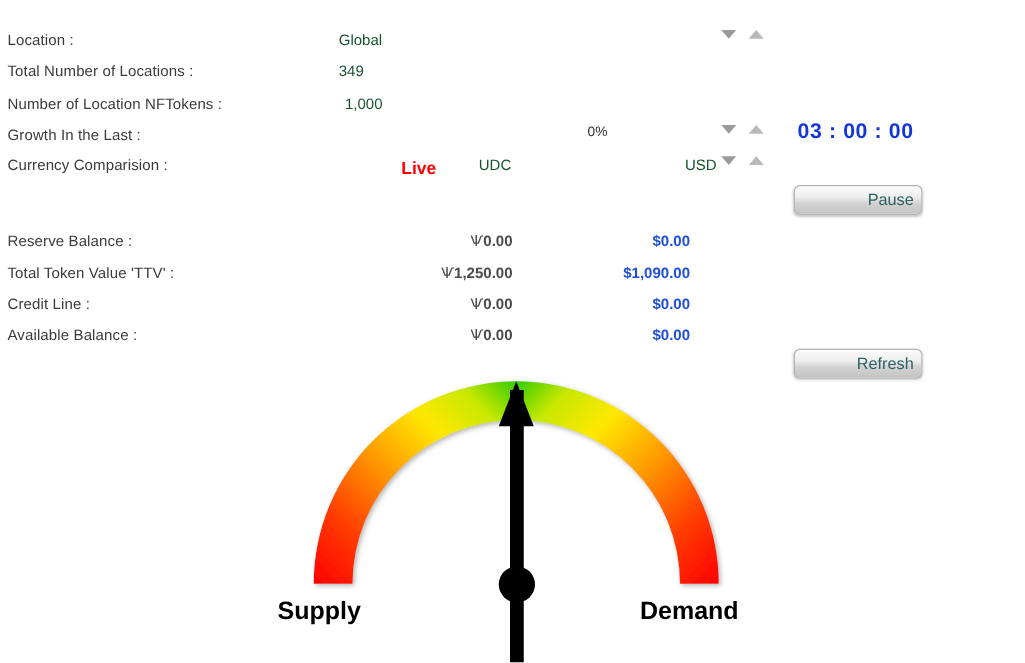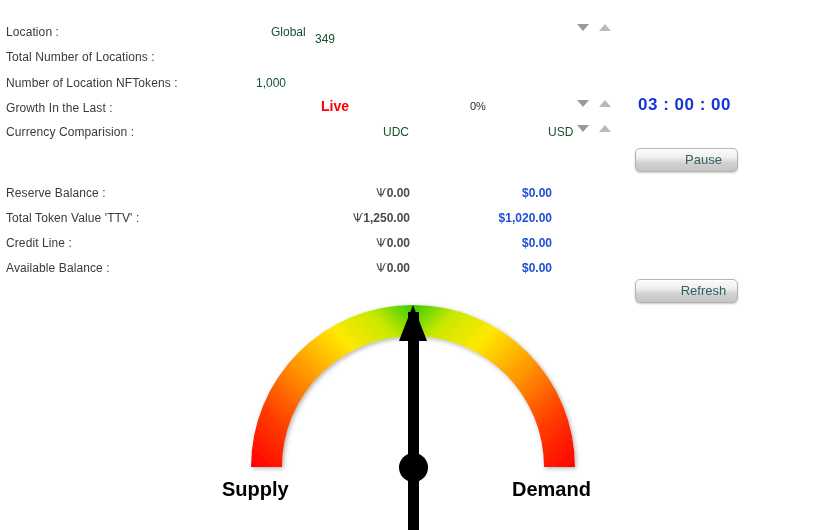--- a/index.html
+++ b/index.html
@@ -30,20 +30,21 @@
     font-size: 12px;
     color: #14532d;
     white-space: nowrap;
   }
   .live-text {
     position: absolute;
     font-size: 14px;
     font-weight: bold;
     color: #fe0000;
     white-space: nowrap;
+    margin-top: 28px;
   }
   .pct-text {
     position: absolute;
     font-size: 11px;
     color: #2b2b2b;
     white-space: nowrap;
   }
   .timer-text {
     position: absolute;
     font-size: 17px;
@@ -98,21 +99,21 @@
     border-right: 6px solid transparent;
     border-bottom: 7px solid #b9b9b9;
   }
 
   
   .btn {
     position: absolute;
     font-family: "Liberation Sans", sans-serif;
     font-size: 13px;
     color: #2d6161;
-    text-align: center;
+    text-align: right;
     border: 1px solid #b3b3b3;
     border-radius: 5px;
     background: linear-gradient(to bottom, #fbfbfb 0%, #efefef 38%, #d2d2d2 62%, #c4c4c4 100%);
     box-shadow: 0 1px 2px rgba(0,0,0,0.22), inset 0 1px 0 rgba(255,255,255,0.85);
     cursor: pointer;
     line-height: 20px;
     box-sizing: border-box;
     padding-left: 40px;
   }
 
@@ -168,24 +169,24 @@
 <body>
 
 <div class="row-label" style="left:6px; top:25px;">Location :</div>
 <div class="row-value" style="left:271px; top:25px;">Global</div>
 <div class="spinner" style="left:568px; top:21px;">
   <span class="spin-arrow spin-down"></span>
   <span class="spin-arrow spin-up"></span>
 </div>
 
 <div class="row-label" style="left:6px; top:50px;">Total Number of Locations :</div>
-<div class="row-value" style="left:271px; top:32px;margin-left:44px;">349</div>
+<div class="row-value" style="left:271px; top:50px;">349</div>
 
 <div class="row-label" style="left:6px; top:76px;">Number of Location NFTokens :</div>
-<div class="row-value" style="left:256px; top:76px;">1,000</div>
+<div class="row-value" style="left:276px; top:76px;">1,000</div>
 
 <div class="row-label" style="left:6px; top:101px;">Growth In the Last :</div>
 <div class="live-text" style="left:321px; top:98px;">Live</div>
 <div class="pct-text" style="left:470px; top:100px;">0%</div>
 <div class="spinner" style="left:568px; top:97px;">
   <span class="spin-arrow spin-down"></span>
   <span class="spin-arrow spin-up"></span>
 </div>
 <div class="timer-text" style="left:638px; top:95px;">03 : 00 : 00</div>
 
@@ -203,21 +204,21 @@
 <div class="row-label" style="left:6px; top:186px;">Reserve Balance :</div>
 <div class="amount-udc" style="left:300px; top:186px; width:110px;">
   <span class="cur-sym">Ѱ</span><span>0.00</span>
 </div>
 <div class="amount-usd" style="left:440px; top:186px; width:112px;">$0.00</div>
 
 <div class="row-label" style="left:6px; top:211px;">Total Token Value 'TTV' :</div>
 <div class="amount-udc" style="left:300px; top:211px; width:110px;">
   <span class="cur-sym">Ѱ</span><span>1,250.00</span>
 </div>
-<div class="amount-usd" style="left:440px; top:211px; width:112px;">$1,020.00</div>
+<div class="amount-usd" style="left:440px; top:211px; width:112px;">$1,090.00</div>
 
 <div class="row-label" style="left:6px; top:236px;">Credit Line :</div>
 <div class="amount-udc" style="left:300px; top:236px; width:110px;">
   <span class="cur-sym">Ѱ</span><span>0.00</span>
 </div>
 <div class="amount-usd" style="left:440px; top:236px; width:112px;">$0.00</div>
 
 <div class="row-label" style="left:6px; top:261px;">Available Balance :</div>
 <div class="amount-udc" style="left:300px; top:261px; width:110px;">
   <span class="cur-sym">Ѱ</span><span>0.00</span>

